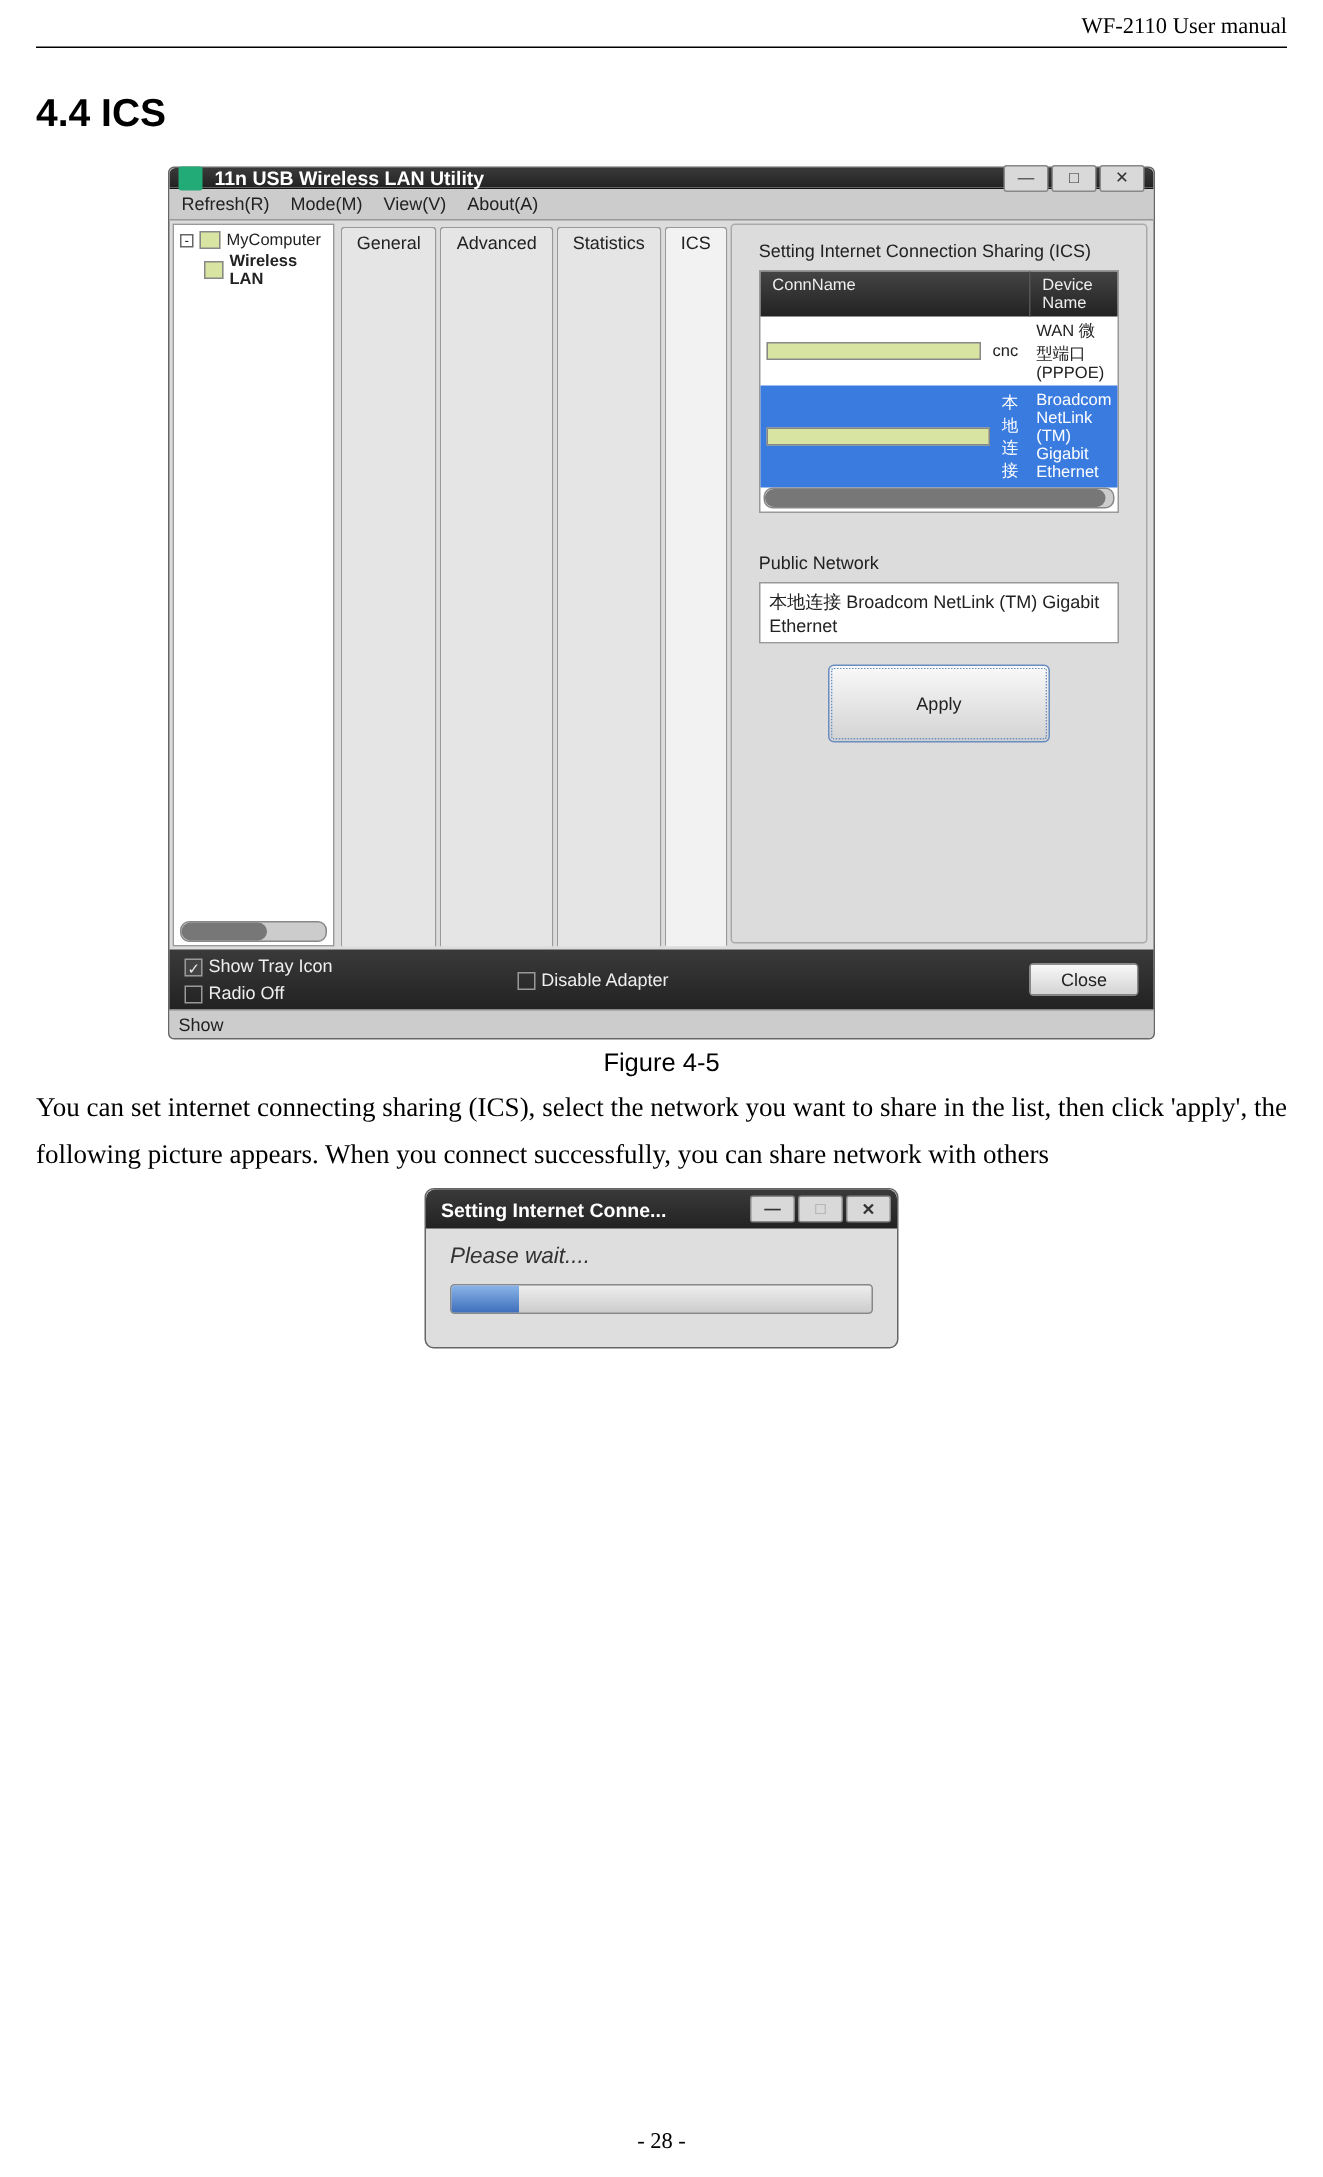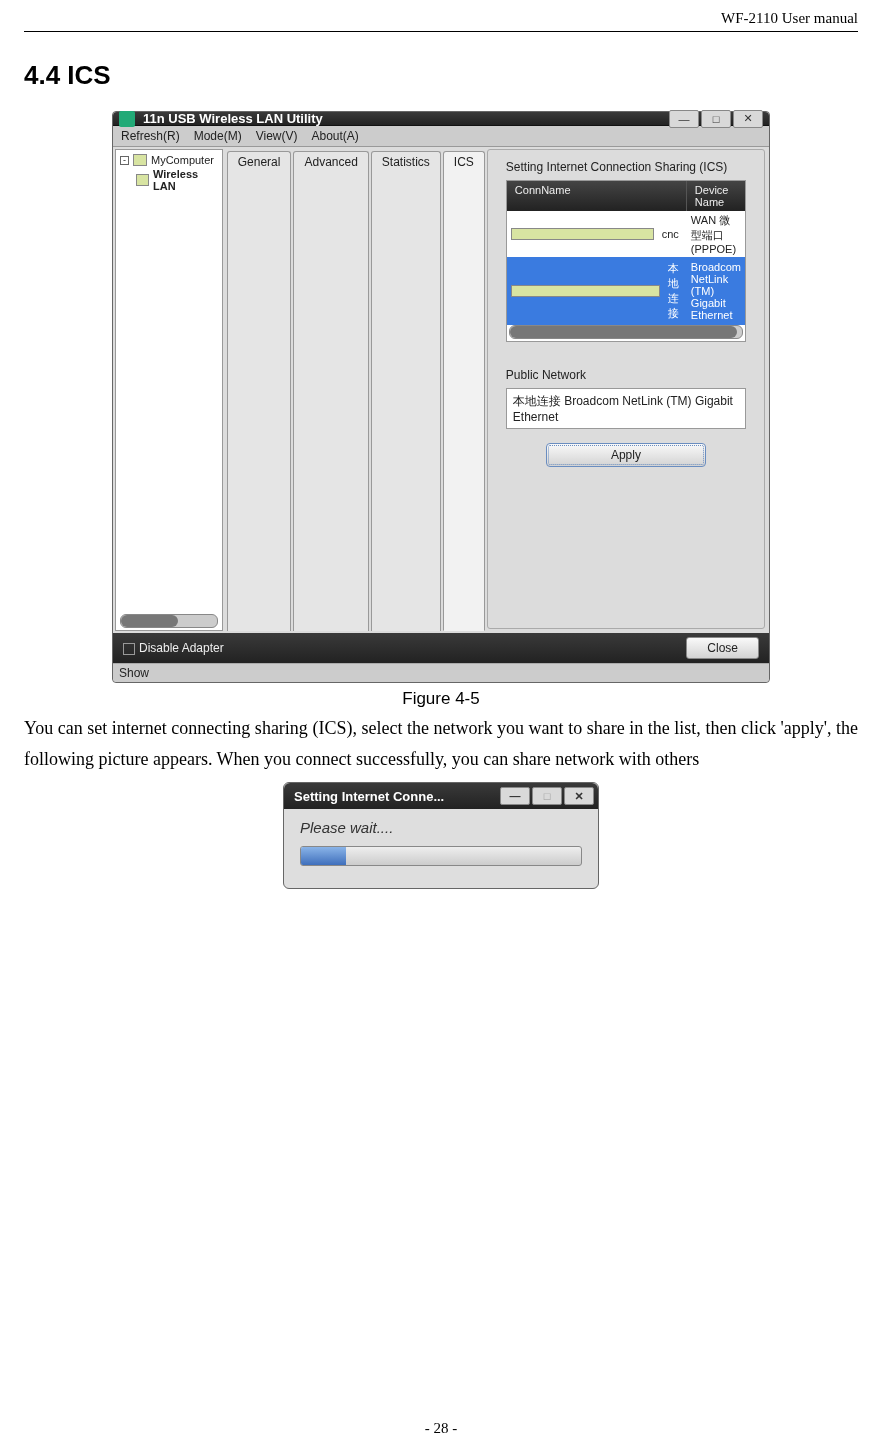--- a/index.html
+++ b/index.html
@@ -163,22 +163,22 @@
   .pub-net-label { margin-top: 26px; margin-bottom: 6px; }
   .pub-net-box {
     background: #fff;
     border: 1px solid #999;
     padding: 4px 6px;
     font-size: 12px;
   }
   .apply-row { text-align: center; margin-top: 14px; }
   .apply-btn {
     display: inline-block;
-    width: 160px;
-    padding: 4px 0;
+    width: 148px;
+    padding: 18px 0;
     background: linear-gradient(#f9f9f9,#d3d3d3);
     border: 1px solid #6a8dc0;
     border-radius: 4px;
     outline: 1px dotted #6a8dc0;
     outline-offset: -3px;
     text-align: center;
   }
 
   .bottom-bar {
     background: linear-gradient(#3a3a3a,#222);
@@ -312,20 +312,24 @@
           <div class="pub-net-box">本地连接 Broadcom NetLink (TM) Gigabit Ethernet</div>
 
           <div class="apply-row">
             <div class="apply-btn">Apply</div>
           </div>
         </div>
       </div>
     </div>
 
     <div class="bottom-bar">
+      <div class="bb-col bb-left">
+        <div><span class="chk on"></span><span>Show Tray Icon</span></div>
+        <div><span class="chk"></span><span>Radio Off</span></div>
+      </div>
       <div class="bb-col bb-mid">
         <div><span class="chk"></span><span>Disable Adapter</span></div>
       </div>
       <div class="close-btn">Close</div>
     </div>
 
     <div class="status-row">Show</div>
   </div>
 
   <div class="figure-caption">Figure 4-5</div>

